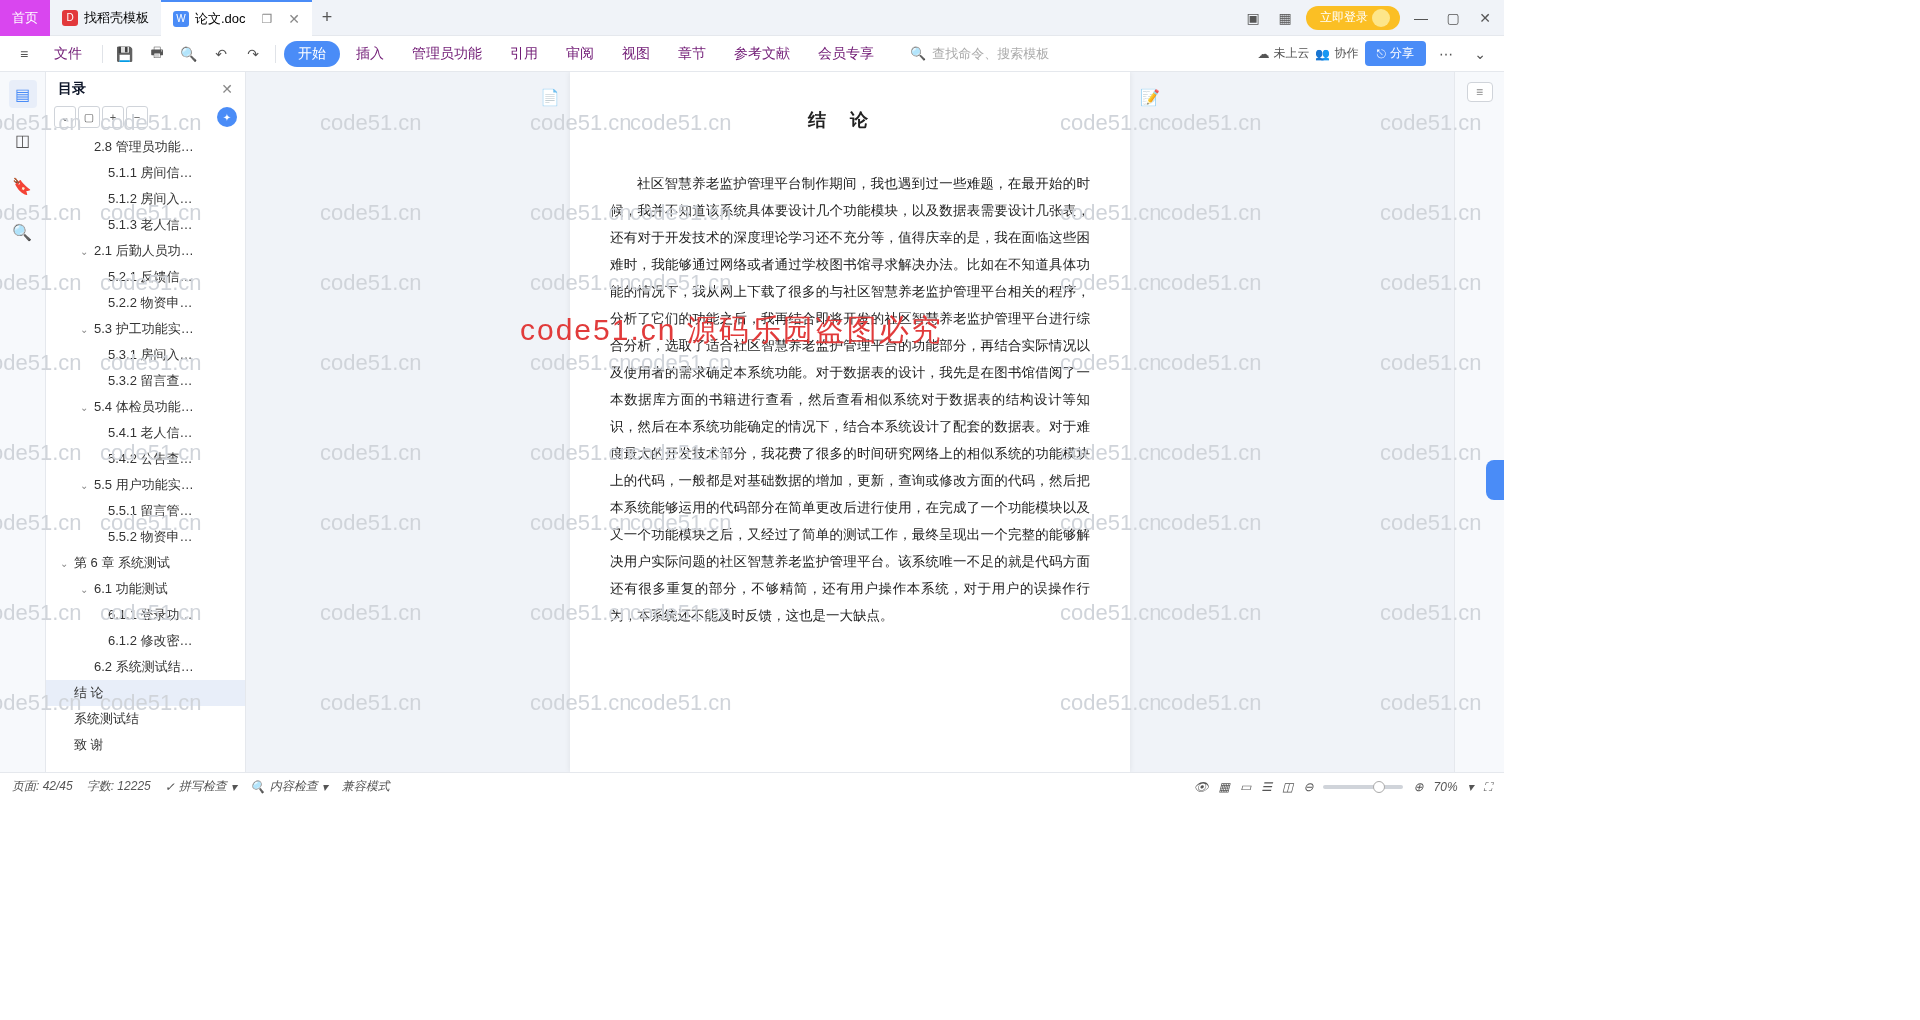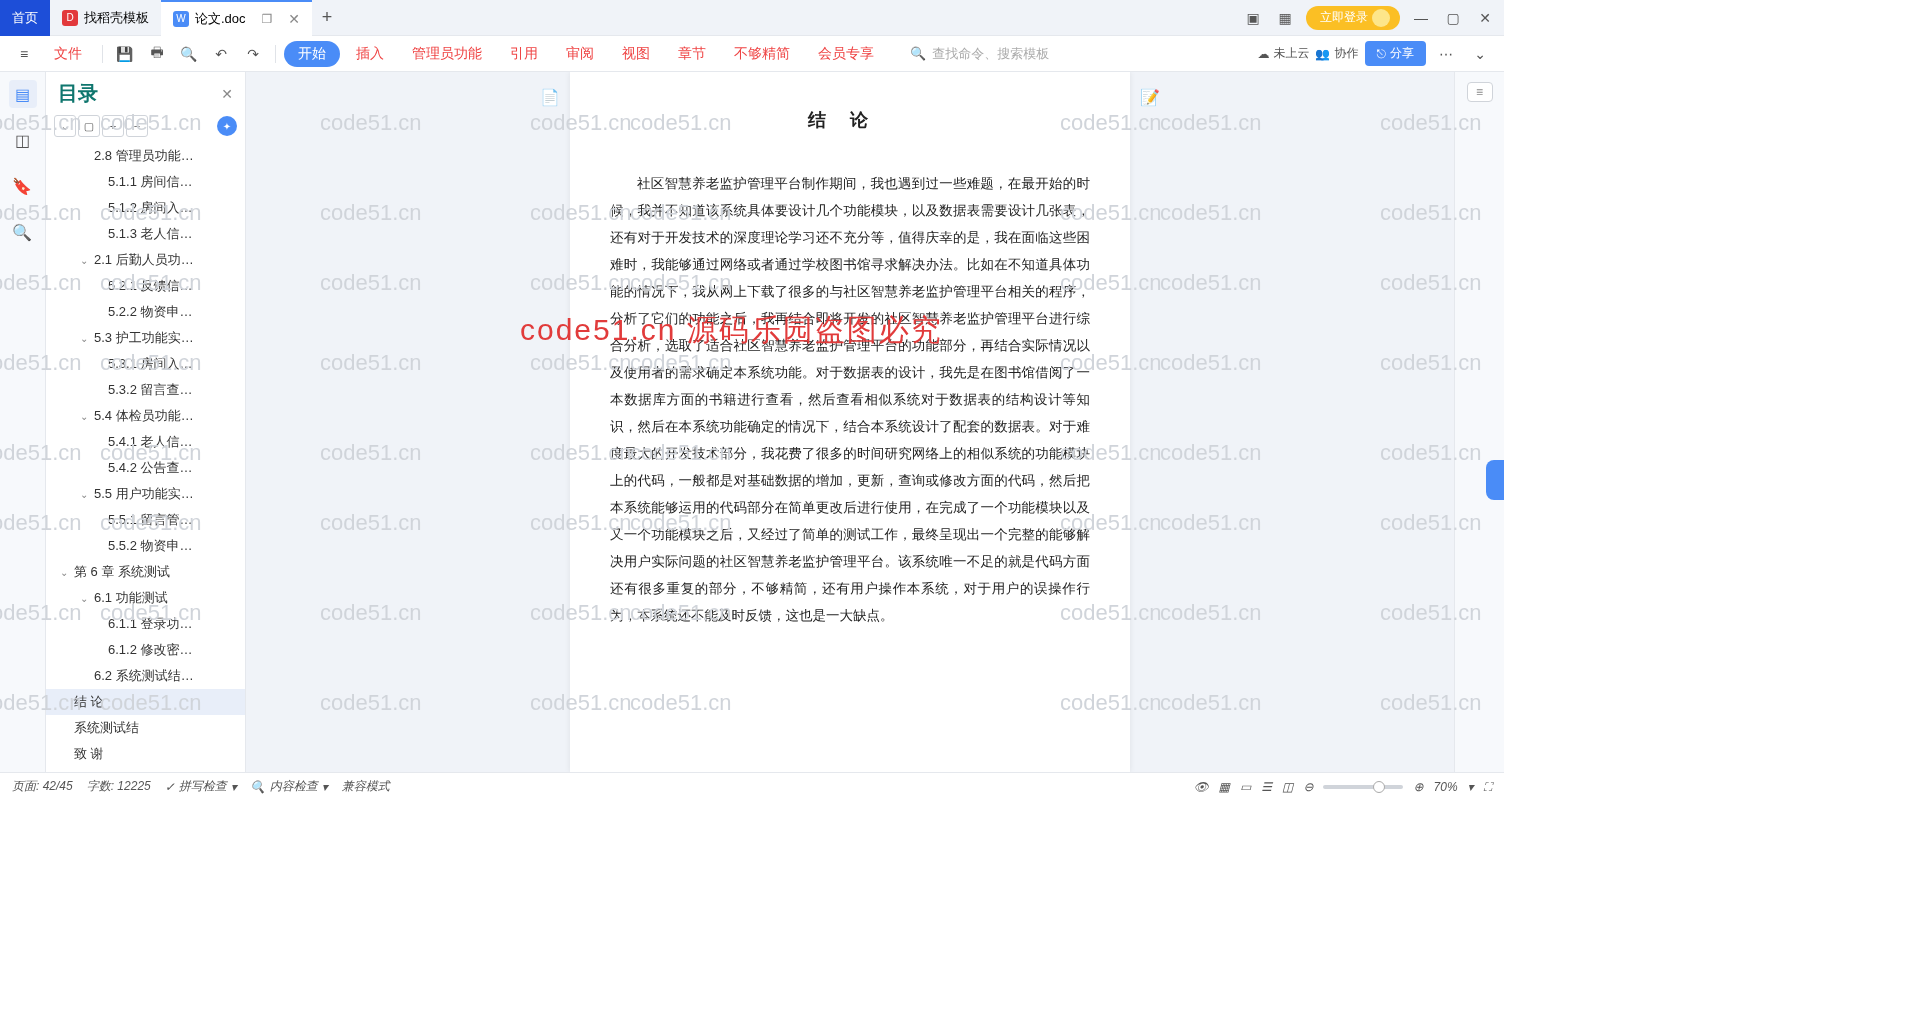--- a/index.html
+++ b/index.html
@@ -1,47 +1,47 @@
 <!DOCTYPE html>
 <html><head>
 <meta charset="utf-8">
 <style>
 * { margin:0; padding:0; box-sizing:border-box; font-family:"Microsoft YaHei","PingFang SC",sans-serif; }
 body { width:1504px; height:800px; background:#fff; overflow:hidden; position:relative; }
 .titlebar { height:36px; background:#f0f3f8; display:flex; align-items:center; border-bottom:1px solid #e5e8ed; }
 .tab { height:36px; display:flex; align-items:center; padding:0 12px; font-size:13px; cursor:pointer; gap:6px; }
-.tab.home { background:#1d4ed8; color:#fff; font-weight:500; }
+.tab.home { background:#d946ef; color:#fff; font-weight:500; }
 .tab.active { background:#fff; border-top:2px solid #4a8cf7; }
 .tab-icon { width:16px; height:16px; display:inline-flex; align-items:center; justify-content:center; }
 .tab-icon.red { background:#e2383b; color:#fff; border-radius:3px; font-size:10px; }
 .tab-icon.blue { background:#4a8cf7; color:#fff; border-radius:3px; font-size:10px; }
 .tab .xbtn { margin-left:10px; color:#888; font-size:14px; }
 .tab .dup { margin-left:10px; color:#888; font-size:12px; }
 .plus { width:30px; text-align:center; color:#555; font-size:18px; cursor:pointer; }
 .titlebar-right { margin-left:auto; display:flex; align-items:center; gap:10px; padding-right:8px; }
 .tb-ico { width:22px; height:22px; display:flex; align-items:center; justify-content:center; color:#555; cursor:pointer; font-size:14px; }
 .login-btn { background:#fbbf24; color:#fff; border-radius:14px; padding:3px 10px 3px 14px; font-size:12px; display:flex; align-items:center; gap:4px; cursor:pointer; }
 .login-btn .av { width:18px; height:18px; background:#fde68a; border-radius:50%; }
 .ribbon { height:36px; display:flex; align-items:center; border-bottom:1px solid #e5e8ed; padding:0 10px; gap:4px; }
 .rib-ico { width:28px; height:28px; display:flex; align-items:center; justify-content:center; color:#555; cursor:pointer; font-size:14px; border-radius:4px; }
 .rib-sep { width:1px; height:18px; background:#e0e3e8; margin:0 4px; }
-.menu-item { padding:0 12px; font-size:14px; color:#ef4444; cursor:pointer; height:36px; display:flex; align-items:center; }
+.menu-item { padding:0 12px; font-size:14px; color:#701a75; cursor:pointer; height:36px; display:flex; align-items:center; }
 .menu-item.active { background:#4a8cf7; color:#fff; border-radius:14px; padding:0 14px; height:26px; }
 .search-box { margin-left:20px; color:#aaa; font-size:13px; display:flex; align-items:center; gap:6px; }
 .rib-right { margin-left:auto; display:flex; align-items:center; gap:6px; }
 .cloud { color:#555; font-size:12px; display:flex; align-items:center; gap:4px; cursor:pointer; }
 .collab { color:#555; font-size:12px; display:flex; align-items:center; gap:4px; cursor:pointer; }
 .share { background:#4a8cf7; color:#fff; border-radius:4px; padding:4px 12px; font-size:12px; display:flex; align-items:center; gap:4px; cursor:pointer; }
 .main { display:flex; height:calc(100% - 36px - 36px - 28px); }
 .sidebar-icons { width:46px; background:#f7f9fc; border-right:1px solid #e5e8ed; display:flex; flex-direction:column; align-items:center; padding-top:8px; gap:18px; }
 .side-ico { width:28px; height:28px; display:flex; align-items:center; justify-content:center; color:#555; cursor:pointer; font-size:16px; border-radius:4px; }
 .side-ico.active { background:#e8eef9; color:#4a8cf7; }
 .toc-panel { width:200px; border-right:1px solid #e5e8ed; display:flex; flex-direction:column; }
 .toc-head { display:flex; align-items:center; padding:8px 12px; }
-.toc-title { font-size:20px; font-weight:600; color:#0f766e; }
+.toc-title { font-size:14px; font-weight:600; color:#0f172a; }
 .toc-close { margin-left:auto; color:#888; cursor:pointer; font-size:14px; }
 .toc-tools { display:flex; align-items:center; gap:2px; padding:0 8px 6px 8px; }
 .toc-tool { width:22px; height:22px; border:1px solid #d0d4da; border-radius:3px; display:flex; align-items:center; justify-content:center; font-size:11px; color:#555; cursor:pointer; }
 .toc-ai { margin-left:auto; width:20px; height:20px; background:#4a8cf7; border-radius:50%; display:flex; align-items:center; justify-content:center; color:#fff; font-size:10px; cursor:pointer; }
 .toc-list { flex:1; overflow-y:auto; font-size:13px; }
 .toc-item { padding:4px 8px 4px 8px; color:#333; cursor:pointer; white-space:nowrap; overflow:hidden; text-overflow:ellipsis; display:flex; align-items:center; }
 .toc-item.l1 { padding-left:14px; }
 .toc-item.l2 { padding-left:34px; }
 .toc-item.l3 { padding-left:62px; }
 .toc-item.selected { background:#e8eef9; }
@@ -102,21 +102,21 @@
   <div class="rib-ico">↶</div>
   <div class="rib-ico">↷</div>
   <div class="rib-sep"></div>
   <div class="menu-item active">开始</div>
   <div class="menu-item">插入</div>
   <div class="menu-item">管理员功能</div>
   <div class="menu-item">引用</div>
   <div class="menu-item">审阅</div>
   <div class="menu-item">视图</div>
   <div class="menu-item">章节</div>
-  <div class="menu-item">不够精简</div>
+  <div class="menu-item">参考文献</div>
   <div class="menu-item">会员专享</div>
   <div class="search-box">
       <span>🔍</span>
       <span>查找命令、搜索模板</span>
     </div>
   <div class="rib-right">
     <div class="cloud">
         <span>☁</span>
         <span>未上云</span>
       </div>

